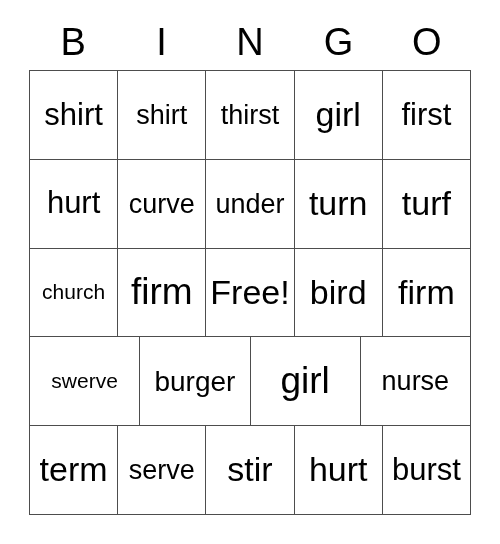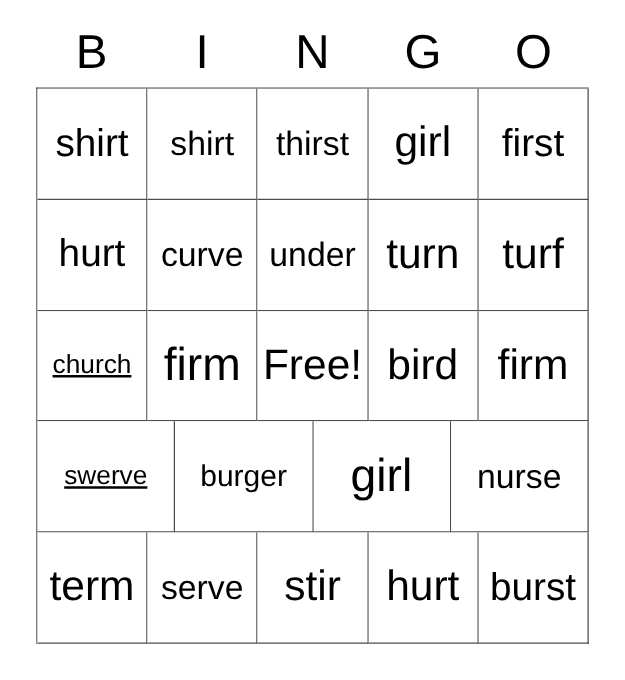--- a/index.html
+++ b/index.html
@@ -69,22 +69,22 @@
     overflow: hidden;
     background: #ffffff;
   }
   .cell-text {
     display: block;
     line-height: 1.05;
     white-space: nowrap;
     color: #000000;
   }
   
-  .fs-xs .cell-text { font-size: 21px; text-decoration: underline; }
-  .fs-sm .cell-text { font-size: 24px; }
+  .fs-xs .cell-text { font-size: 21px; }
+  .fs-sm .cell-text { font-size: 28px; }
   .fs-md .cell-text { font-size: 27px; }
   .fs-lg .cell-text { font-size: 31px; }
   .fs-xl .cell-text { font-size: 34px; }
   .fs-xxl .cell-text { font-size: 37px; }
 </style>
 </head>
 <body>
 
 <div class="card">
 

